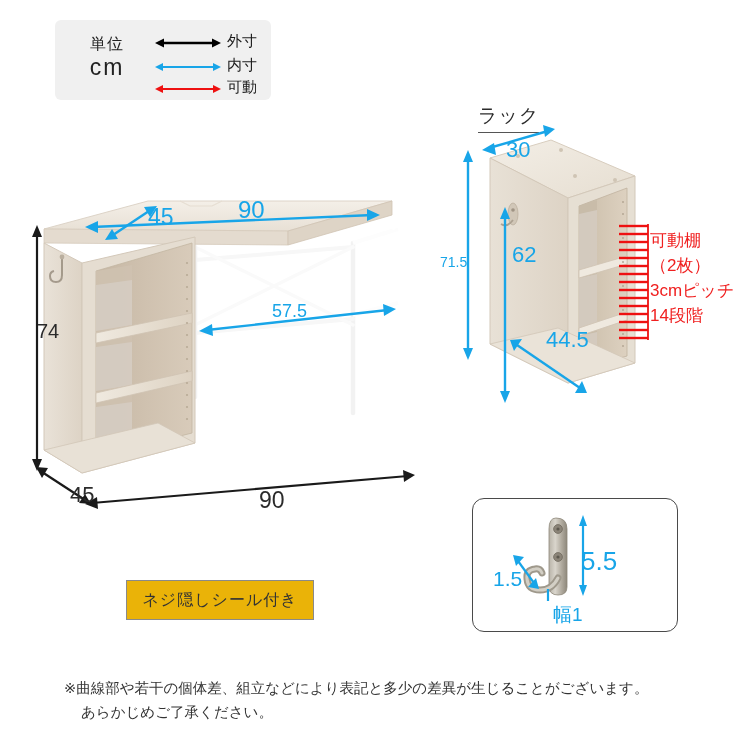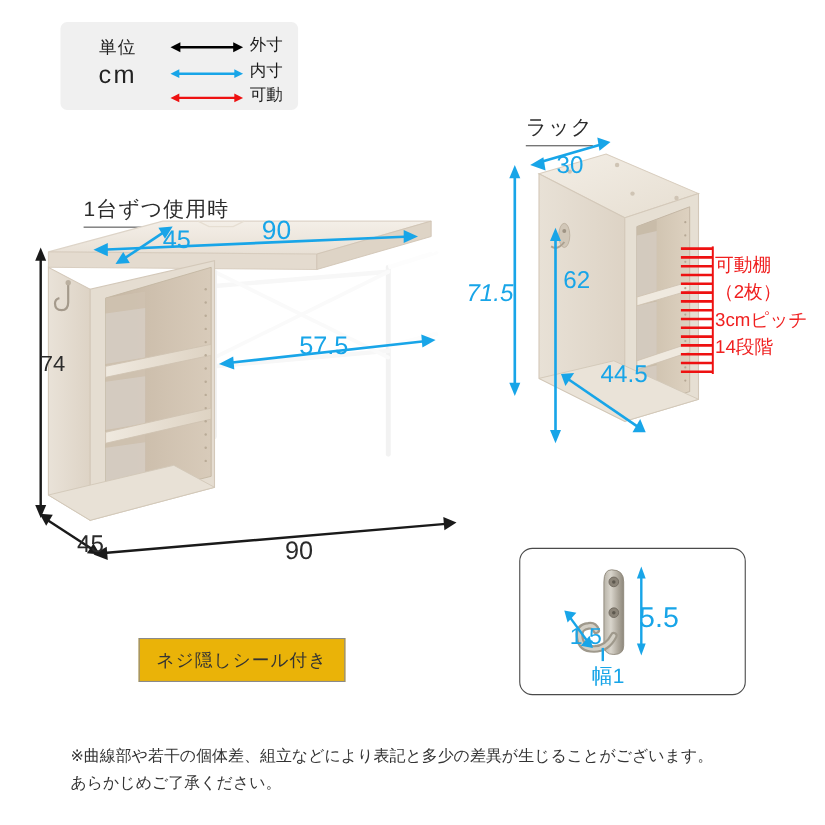--- a/index.html
+++ b/index.html
@@ -57,21 +57,21 @@
   #hook-box{
     left:472px;top:498px;width:204px;height:132px;
     border:1.5px solid #4a4a4a;border-radius:12px;background:#fff;
   }
 
   
   #footnote{
     left:64px;top:676px;width:660px;
     font-size:14.5px;color:#333;line-height:24px;
   }
-  #footnote .l2{margin-left:0;display:block;}
+  #footnote .l2{margin-left:17px;display:block;}
 
   svg{display:block;overflow:visible;}
   .nosel{user-select:none;}
 </style>
 </head>
 <body>
 
 <div class="stage">
 
   <div class="abs" id="legend">
@@ -101,21 +101,20 @@
     <div class="legend-row" style="left:100px;top:60px;width:140px;">
       <svg class="legend-arrow" viewBox="0 0 66 18">
         <line x1="6" y1="9" x2="60" y2="9" stroke="#ee1111" stroke-width="2.2"></line>
         <polygon points="0,9 8,5 8,13" fill="#ee1111"></polygon>
         <polygon points="66,9 58,5 58,13" fill="#ee1111"></polygon>
       </svg>
       <span class="lbl nosel" style="color:#1a1a1a;">可動</span>
     </div>
   </div>
 
-  <div class="abs heading nosel" style="left:76px;top:144px;">1台ずつ使用時</div>
 
   <svg class="abs" style="left:40px;top:185px;" width="400" height="300" viewBox="0 0 400 300">
     <defs>
       <linearGradient id="topG" x1="0" y1="0" x2="0" y2="1">
         <stop offset="0" stop-color="#f4efe8"></stop>
           <stop offset="1" stop-color="#e8e0d5"></stop>
       </linearGradient>
       <linearGradient id="sideG" x1="0" y1="0" x2="1" y2="0">
         <stop offset="0" stop-color="#e9e2d8"></stop>
           <stop offset="1" stop-color="#ddd3c5"></stop>
@@ -235,21 +234,21 @@
 
     <g stroke="#1a1a1a" fill="#1a1a1a" stroke-width="2.2">
       <line x1="52" y1="318" x2="368" y2="291"></line>
       <polygon points="45,319 57,312 58,324" stroke="none"></polygon>
       <polygon points="375,290 363,285 364,297" stroke="none"></polygon>
     </g>
   </svg>
 
   <div class="dim blue" style="left:148px;top:204px;font-size:23px;">45</div>
   <div class="dim blue" style="left:238px;top:196px;font-size:24px;">90</div>
-  <div class="dim blue" style="left:272px;top:301px;font-size:23px;">57.5</div>
+  <div class="dim blue" style="left:272px;top:301px;font-size:18px;">57.5</div>
   <div class="dim black" style="left:37px;top:320px;font-size:20px;">74</div>
   <div class="dim black" style="left:70px;top:482px;font-size:22px;">45</div>
   <div class="dim black" style="left:259px;top:487px;font-size:23px;">90</div>
 
   <div class="abs heading nosel" style="left:478px;top:70px;">ラック</div>
 
   <svg class="abs" style="left:455px;top:118px;" width="250" height="320" viewBox="0 0 250 320">
     <defs>
       <linearGradient id="rTop" x1="0" y1="0" x2="1" y2="1">
         <stop offset="0" stop-color="#f3eee6"></stop>
@@ -355,21 +354,21 @@
       <line x1="2" y1="76" x2="31" y2="76"></line>
       <line x1="2" y1="84" x2="31" y2="84"></line>
       <line x1="2" y1="92" x2="31" y2="92"></line>
       <line x1="2" y1="100" x2="31" y2="100"></line>
       <line x1="2" y1="108" x2="31" y2="108"></line>
       <line x1="2" y1="116" x2="31" y2="116"></line>
     </g>
   </svg>
 
   <div class="dim blue" style="left:506px;top:121px;font-size:22px;margin-top:16px;">30</div>
-  <div class="dim blue" style="left:424px;top:254px;font-size:22px;font-style:italic;">71.5</div>
+  <div class="dim blue" style="left:440px;top:254px;font-size:14px;">71.5</div>
   <div class="dim blue" style="left:512px;top:242px;font-size:22px;">62</div>
   <div class="dim blue" style="left:546px;top:327px;font-size:22px;">44.5</div>
 
   <div class="abs dim red" style="left:650px;top:228px;font-size:17px;line-height:25px;">
     <div>可動棚</div>
     <div>（2枚）</div>
     <div>3cmピッチ</div>
     <div>14段階</div>
   </div>
 
@@ -415,21 +414,21 @@
       <polygon points="18,50 29,52 21,61" stroke="none"></polygon>
       <polygon points="44,84 33,82 41,73" stroke="none"></polygon>
     </g>
 
     <g stroke="#18a5e8" stroke-width="2.2">
       <line x1="53" y1="84" x2="53" y2="96"></line>
     </g>
   </svg>
 
   <div class="dim blue" style="left:581px;top:546px;font-size:26px;">5.5</div>
-  <div class="dim blue" style="left:493px;top:567px;font-size:21px;margin-left:25px;">1.5</div>
-  <div class="dim blue" style="left:538px;top:602px;font-size:19px;">幅1</div>
+  <div class="dim blue" style="left:493px;top:567px;font-size:21px;">1.5</div>
+  <div class="dim blue" style="left:553px;top:602px;font-size:19px;">幅1</div>
 
   <div class="abs" id="footnote">
     <span>※曲線部や若干の個体差、組立などにより表記と多少の差異が生じることがございます。</span>
     <span class="l2">あらかじめご了承ください。</span>
   </div>
 
 </div>
 
 </body></html>

